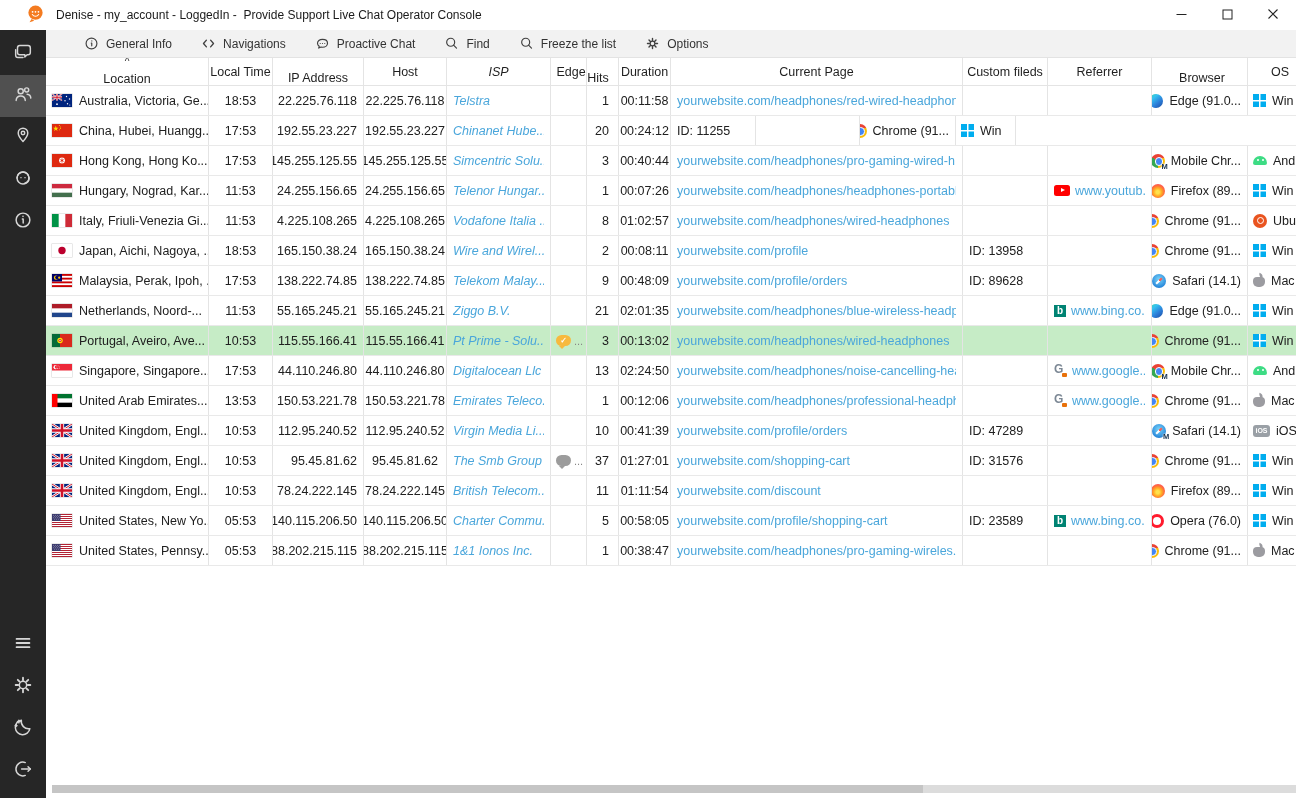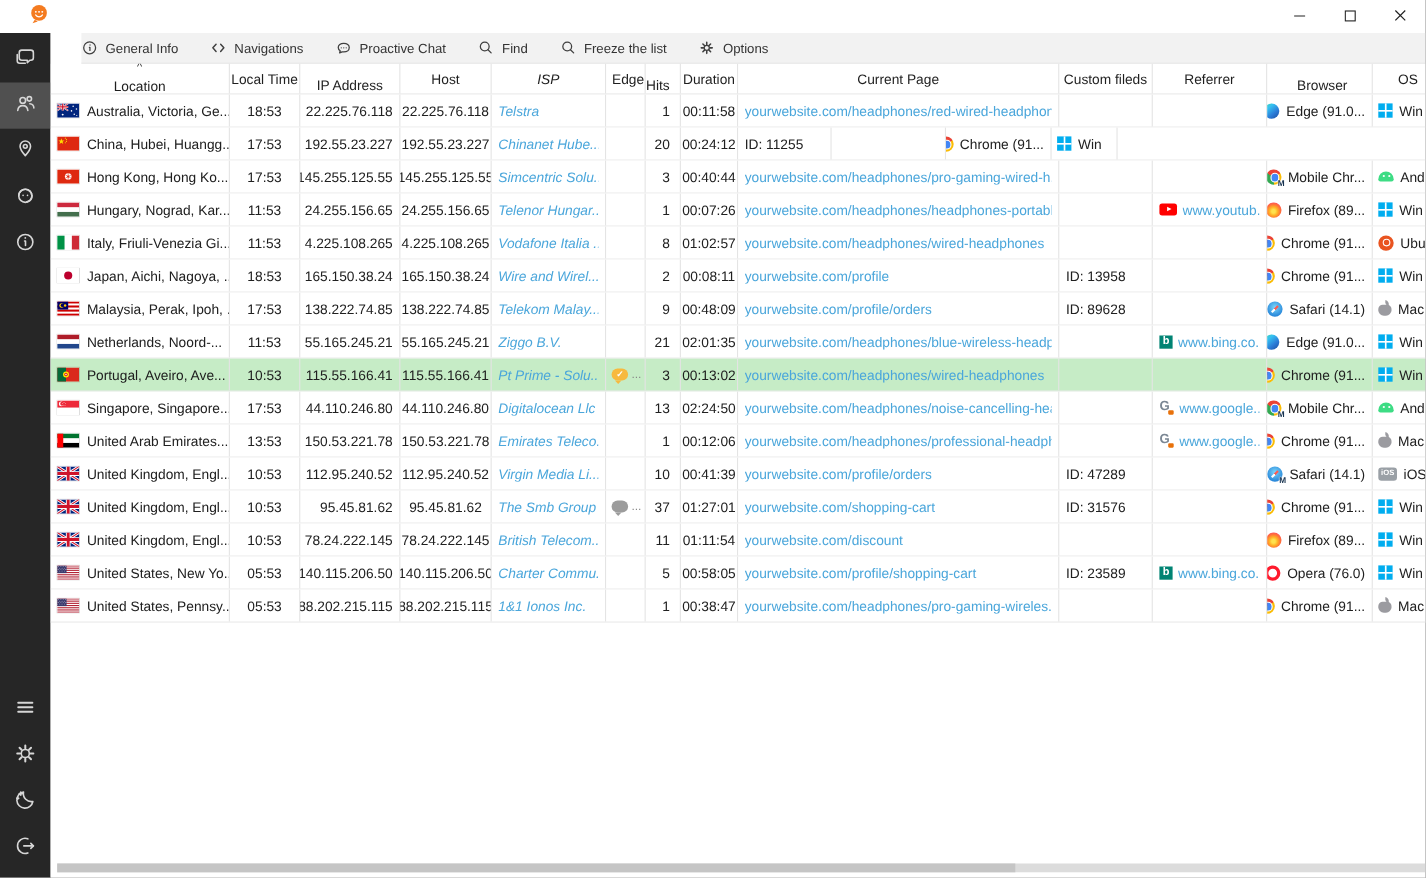--- a/index.html
+++ b/index.html
@@ -14,21 +14,21 @@
   .win-btn{width:46px;height:100%;display:flex;align-items:center;justify-content:center;background:none;border:none;padding:0;}
   
   .body-row{flex:1;display:flex;min-height:0;}
   .sidebar{width:46px;flex:none;background:#262626;display:flex;flex-direction:column;padding-top:3px;}
   .side-item{height:42px;display:flex;align-items:center;justify-content:center;cursor:pointer;}
   .side-item.active{background:#505050;}
   .side-spacer{flex:1;}
   .sidebar .bottom{padding-bottom:6px;}
   .content{flex:1;position:relative;overflow:hidden;background:#fff;display:flex;flex-direction:column;}
   
-  .toolbar{height:28px;flex:none;background:#f2f2f2;display:flex;align-items:center;gap:29px;border-bottom:1px solid #e3e3e3;margin-left:28px;}
+  .toolbar{height:28px;flex:none;background:#f2f2f2;display:flex;align-items:center;padding-left:38px;gap:29px;border-bottom:1px solid #e3e3e3;}
   .tb-item{display:flex;align-items:center;gap:7px;font-size:12px;color:#333;background:none;border:none;padding:0;cursor:pointer;font-family:"Liberation Sans",sans-serif;}
   .tb-item .ic{display:flex;align-items:center;}
   
   .grid-header{height:28px;flex:none;display:flex;width:1262px;background:#fff;border-bottom:1px solid #e4e4e4;}
   .hcell{display:flex;flex-direction:column;align-items:center;justify-content:center;border-right:1px solid #e4e4e4;
          font-size:12.5px;color:#1f1f1f;cursor:pointer;overflow:hidden;white-space:nowrap;}
   .sort-caret{font-size:10px;line-height:7px;height:7px;color:#1f1f1f;}
   .grid-body{flex:none;}
   .row{display:flex;height:30px;width:1262px;background:#fff;border-bottom:1px solid #e9e9e9;cursor:pointer;}
   .row.selected{background:#c6ecc6;}
@@ -110,20 +110,21 @@
 <div class="app">
   <div class="titlebar">
     <span class="logo"><svg viewBox="0 0 24 24" width="19" height="19">
           <circle cx="12" cy="11" r="9" fill="#f47b20"></circle>
           <path d="M7 19l-2.5 4 6-2z" fill="#f47b20"></path>
           <circle cx="8.3" cy="9.8" r="1.1" fill="#fff"></circle>
           <circle cx="12" cy="9.8" r="1.1" fill="#fff"></circle>
           <circle cx="15.7" cy="9.8" r="1.1" fill="#fff"></circle>
           <path d="M8 13.3c1 1.5 2.5 2.3 4 2.3s3-.8 4-2.3" stroke="#fff" stroke-width="1.3" fill="none" stroke-linecap="round"></path>
         </svg></span>
+    <span class="title">Denise - my_account - LoggedIn -  Provide Support Live Chat Operator Console</span>
     <div class="win-controls">
         <button class="win-btn">
           <span class="ic"><svg width="11" height="11" viewBox="0 0 11 11">
               <path d="M0.5 5.5h10" stroke="#222" stroke-width="1"></path>
             </svg></span>
         </button>
         <button class="win-btn">
           <span class="ic"><svg width="11" height="11" viewBox="0 0 11 11">
               <rect x="1" y="1" width="9" height="9" fill="none" stroke="#222" stroke-width="1"></rect>
             </svg></span>

